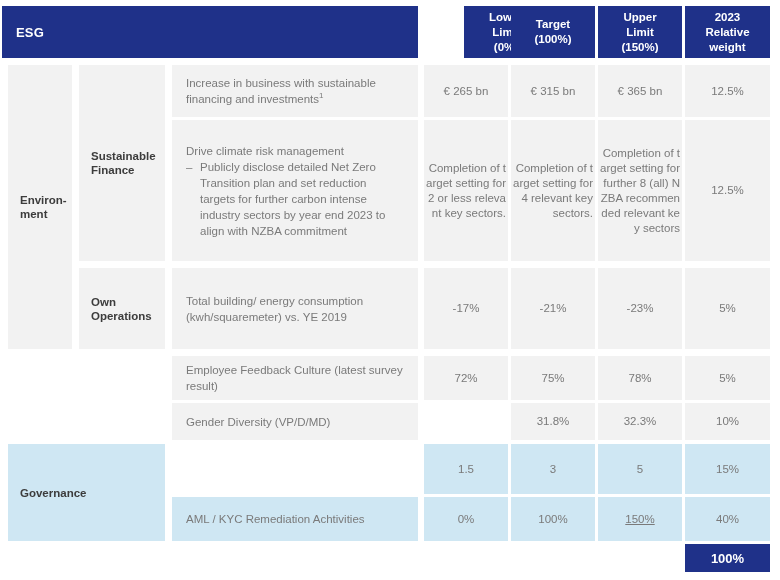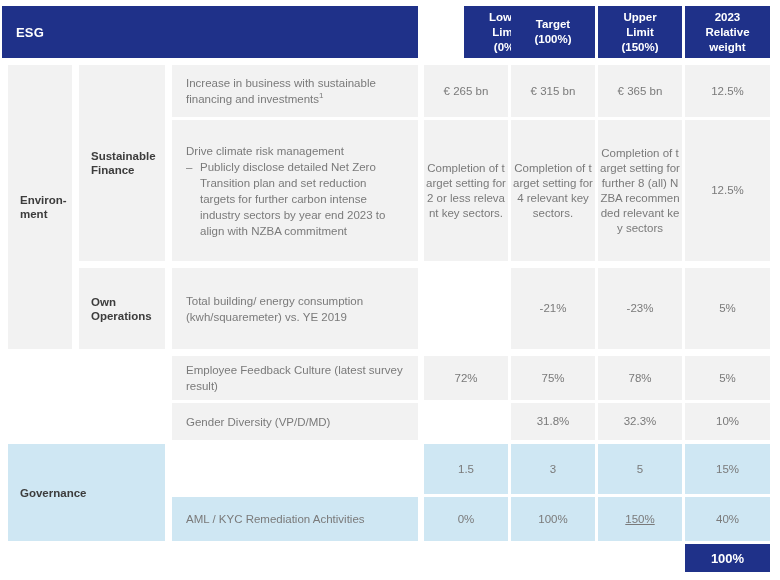--- a/index.html
+++ b/index.html
@@ -84,21 +84,21 @@
     justify-content: flex-start;
     padding-left: 14px;
     padding-right: 14px;
     font-size: 11.5px;
     color: #7a7a7a;
     line-height: 16px;
   }
   .val {
     align-items: center;
     justify-content: center;
-    text-align: center;
+    text-align: right;
     font-size: 11.5px;
     color: #7a7a7a;
     line-height: 15px;
     padding: 3px 2px;
     word-break: break-all;
   }
   .val.num {
     word-break: normal;
   }
 
@@ -209,20 +209,21 @@
   <div class="cell grey val num" style="left:685px; top:120px; width:85px; height:141px;">12.5%</div>
 
   <div class="cell grey sub" style="left:79px; top:268px; width:86px; height:81px;">
     <div>
       <div>Own</div>
       <div>Operations</div>
     </div>
   </div>
 
   <div class="cell grey desc" style="left:172px; top:268px; width:246px; height:81px;">Total building/ energy consumption (kwh/squaremeter) vs. YE 2019</div>
+  <div class="cell grey val num" style="left:424px; top:268px; width:84px; height:81px;">-17%</div>
   <div class="cell grey val num" style="left:511px; top:268px; width:84px; height:81px;">-21%</div>
   <div class="cell grey val num" style="left:598px; top:268px; width:84px; height:81px;">-23%</div>
   <div class="cell grey val num" style="left:685px; top:268px; width:85px; height:81px;">5%</div>
 
 
   <div class="cell grey desc" style="left:172px; top:356px; width:246px; height:44px;">Employee Feedback Culture (latest survey result)</div>
   <div class="cell grey val num" style="left:424px; top:356px; width:84px; height:44px;">72%</div>
   <div class="cell grey val num" style="left:511px; top:356px; width:84px; height:44px;">75%</div>
   <div class="cell grey val num" style="left:598px; top:356px; width:84px; height:44px;">78%</div>
   <div class="cell grey val num" style="left:685px; top:356px; width:85px; height:44px;">5%</div>

